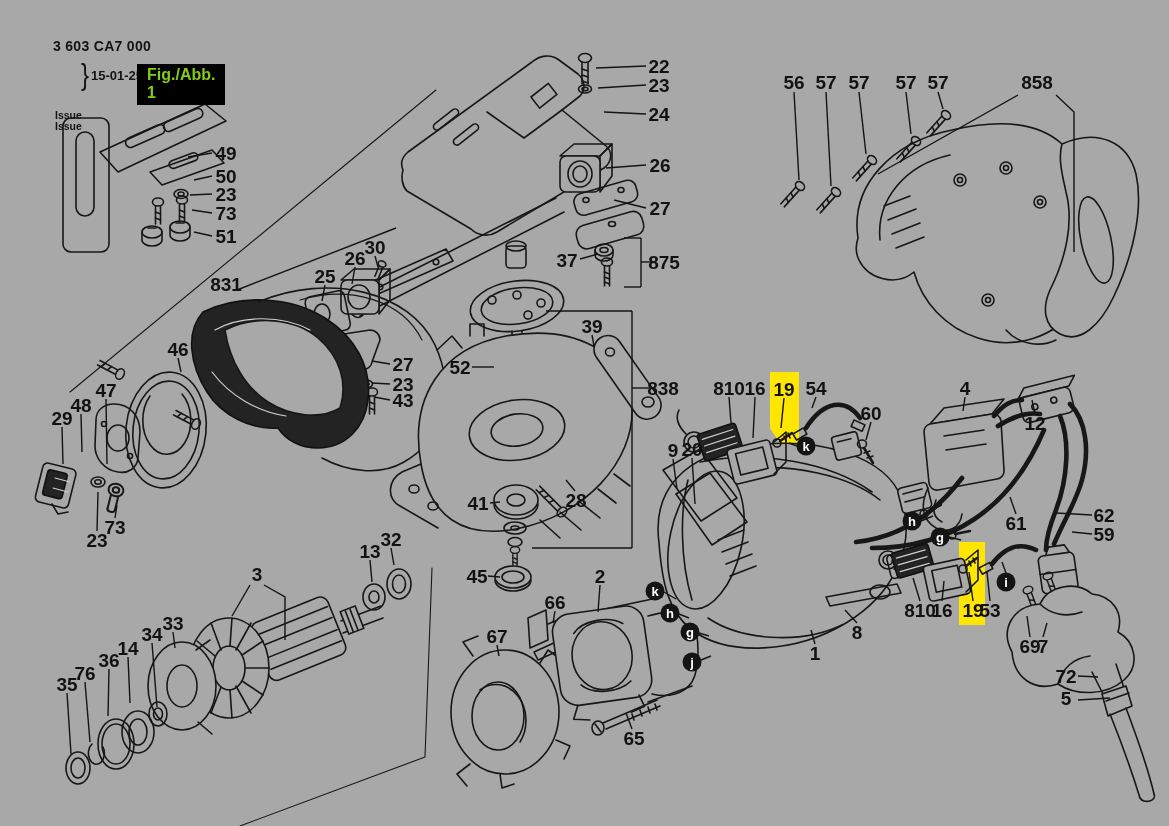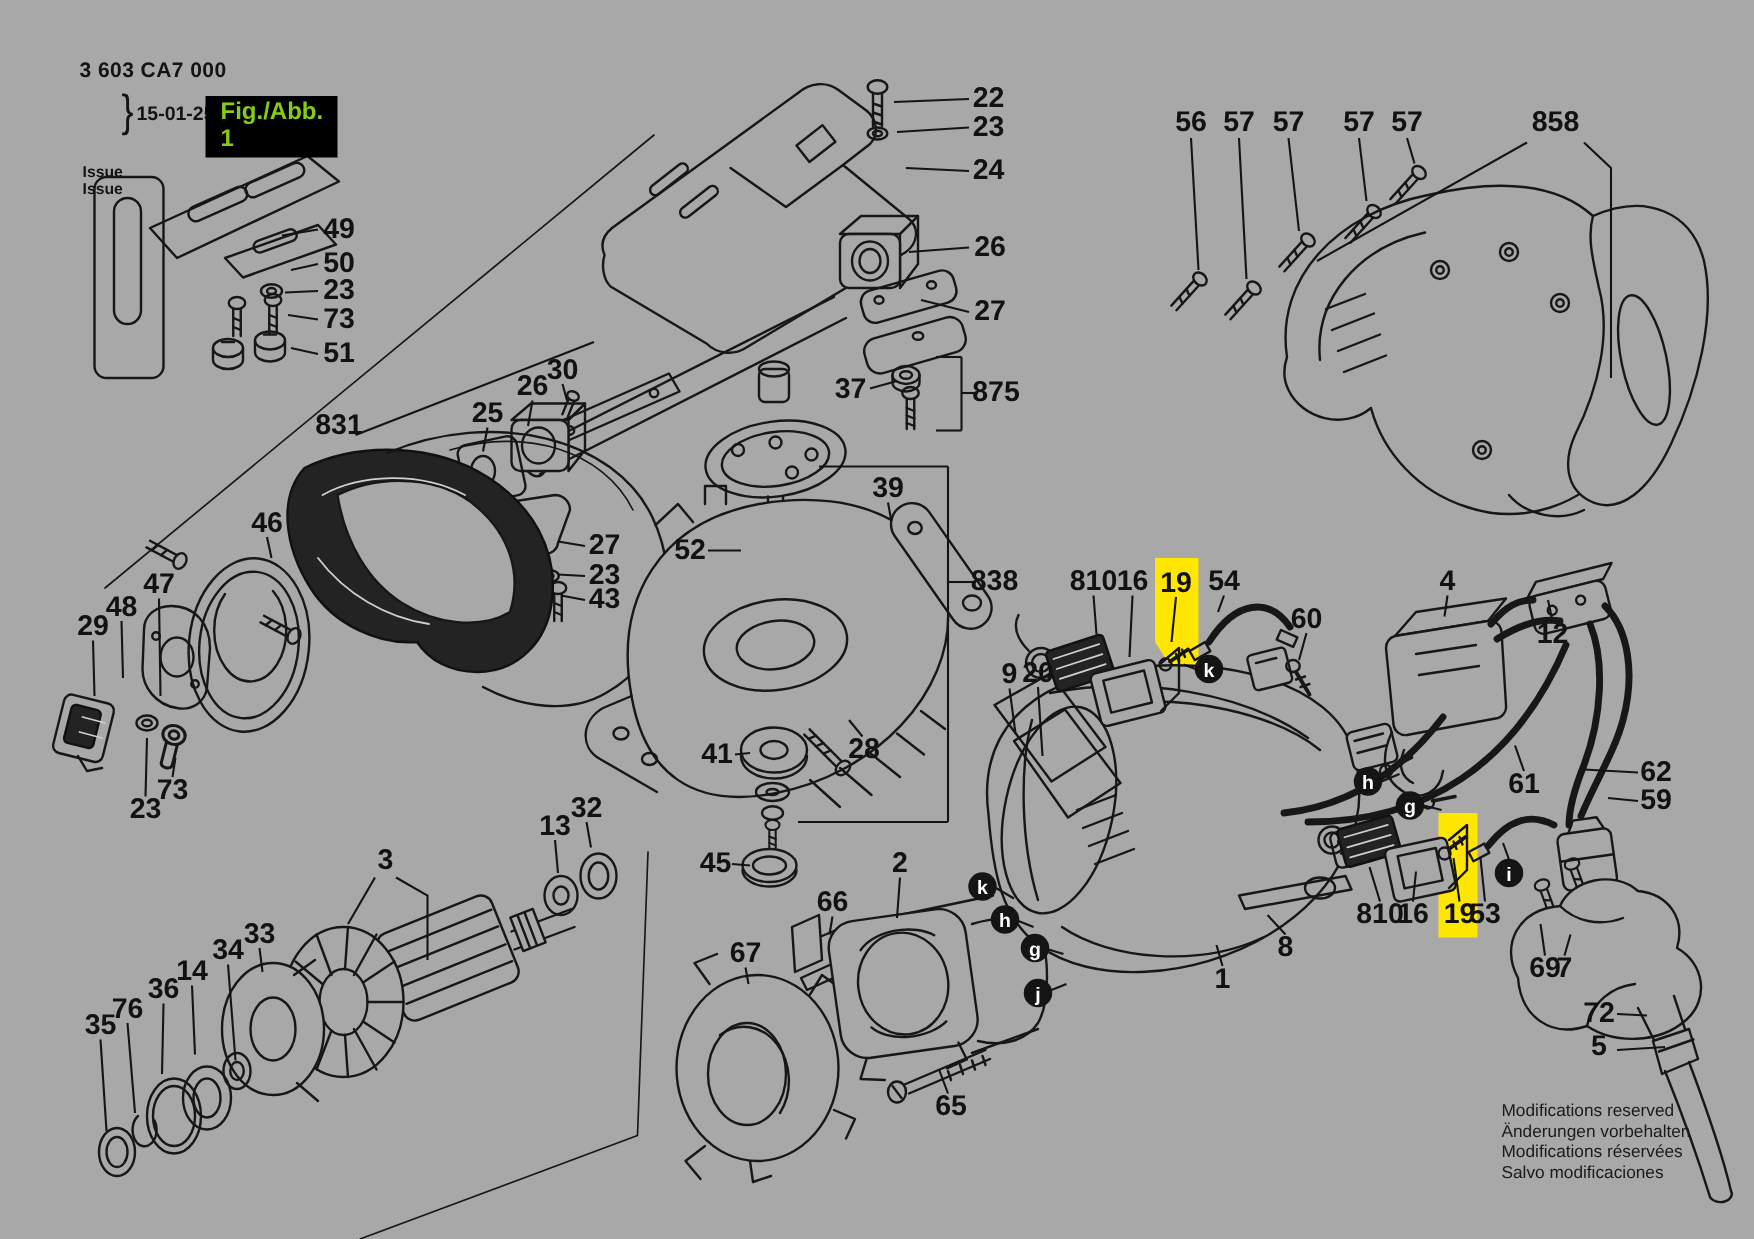--- a/index.html
+++ b/index.html
@@ -800,20 +800,14 @@
     <div id="issue-words">
       <div>Issue</div>
       <div>Issue</div>
     </div>
     <div id="brace">}</div>
     <div id="date">15-01-25</div>
     <div id="figbox">Fig./Abb. 1</div>
   </div>
 </div>
 
-<div id="footnotes">
-  <div>Modifications reserved</div>
-  <div>Änderungen vorbehalten</div>
-  <div>Modifications réservées</div>
-  <div>Salvo modificaciones</div>
+
 </div>
 
-</div>
-
 </body></html>

